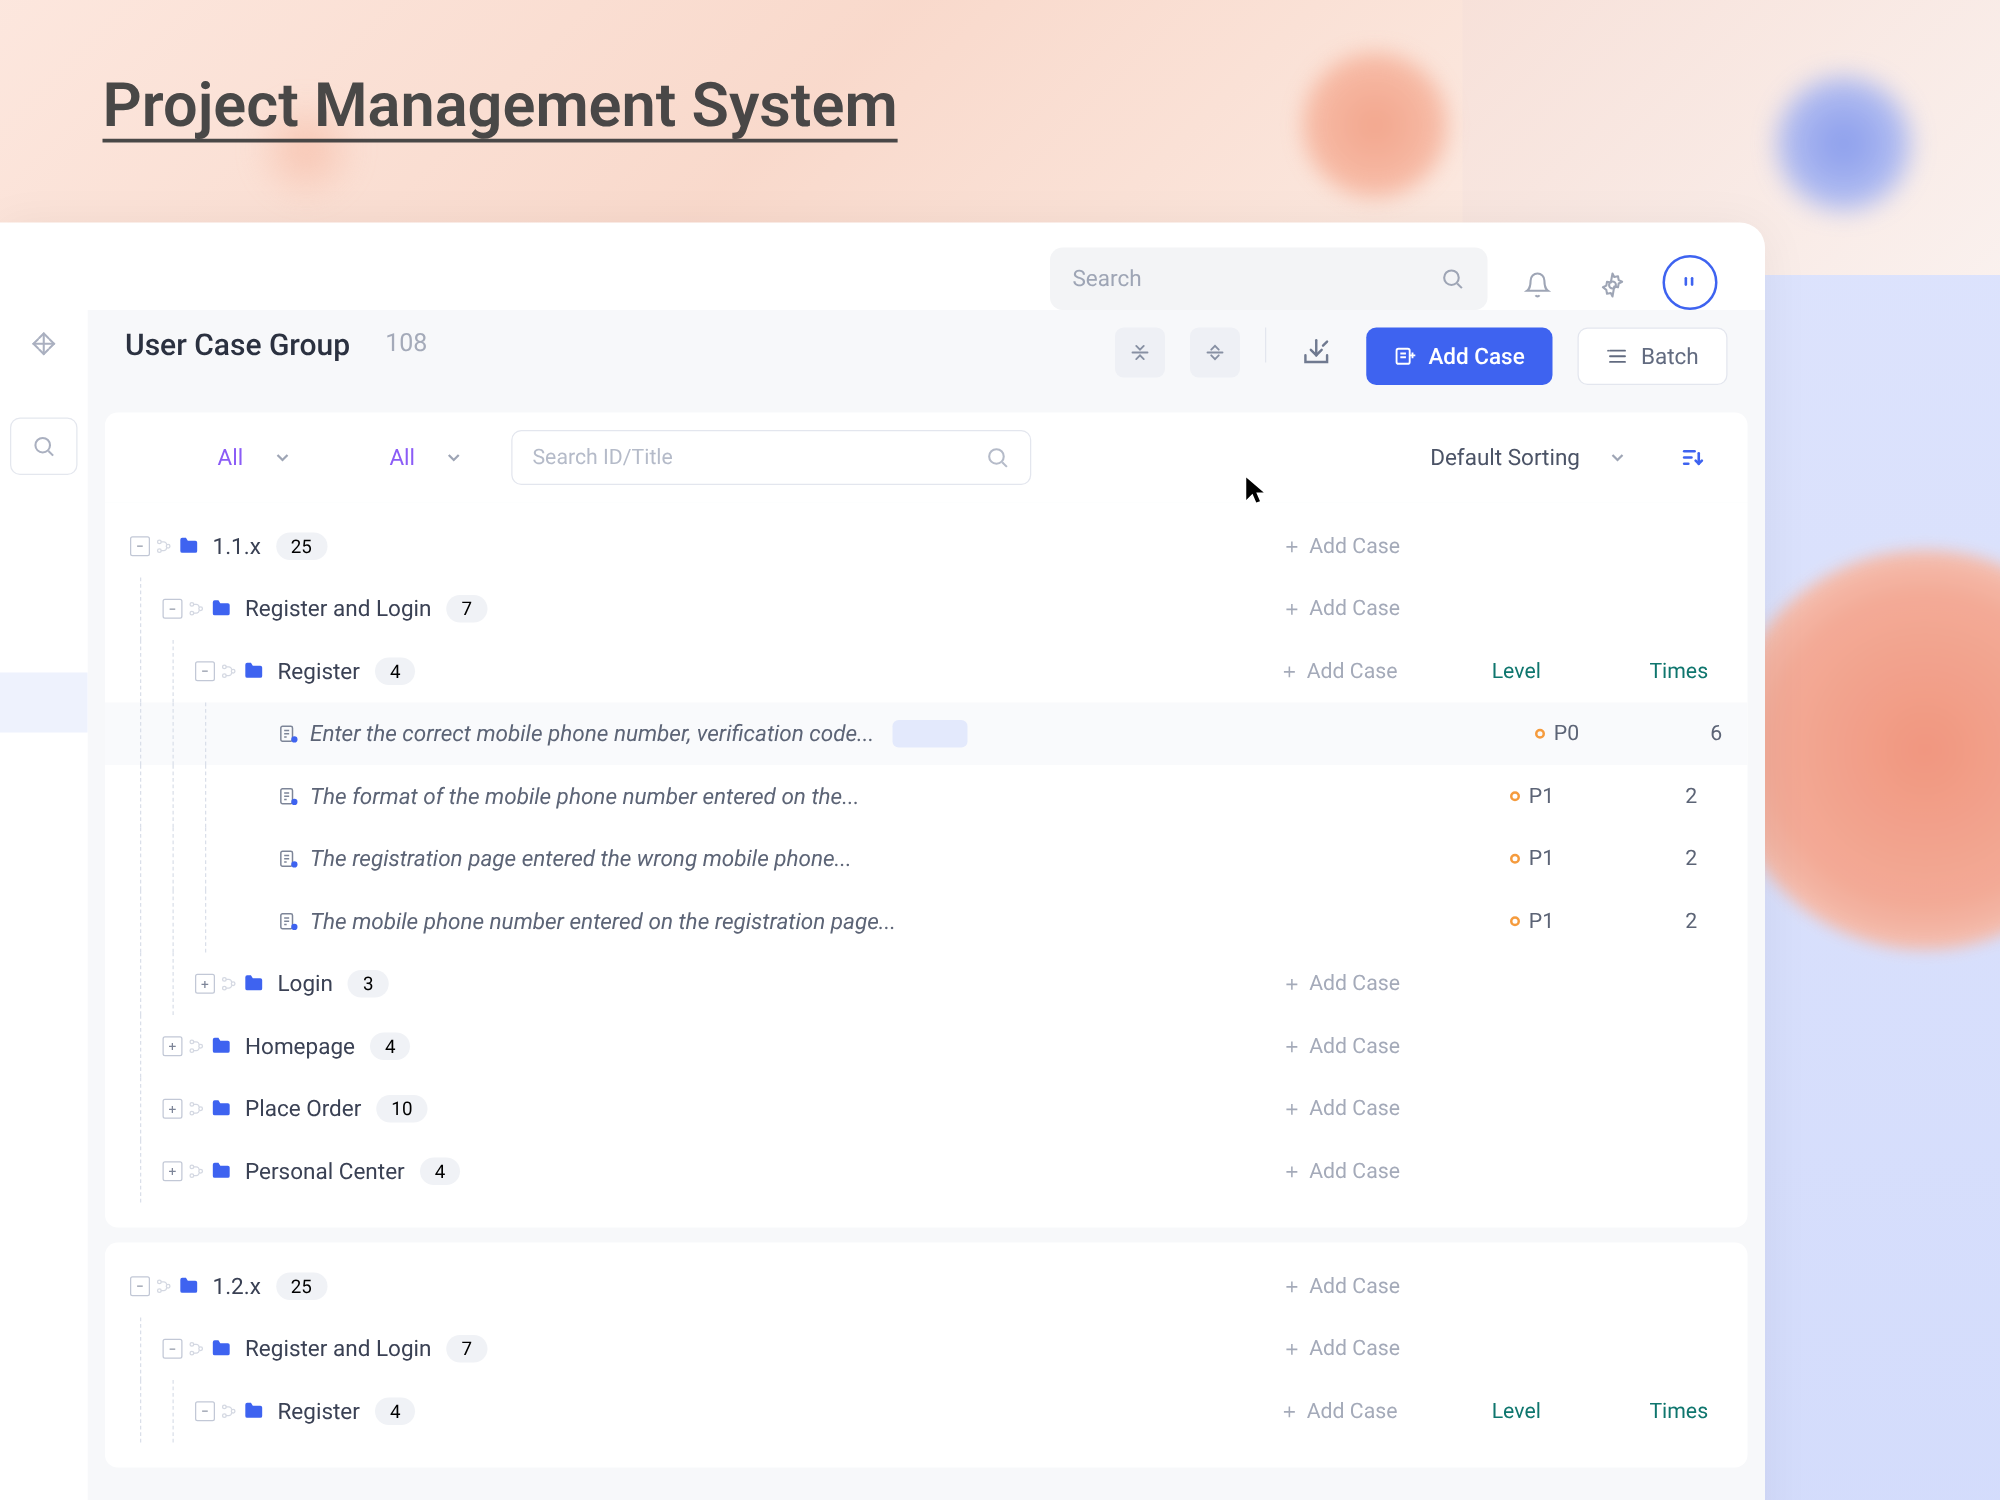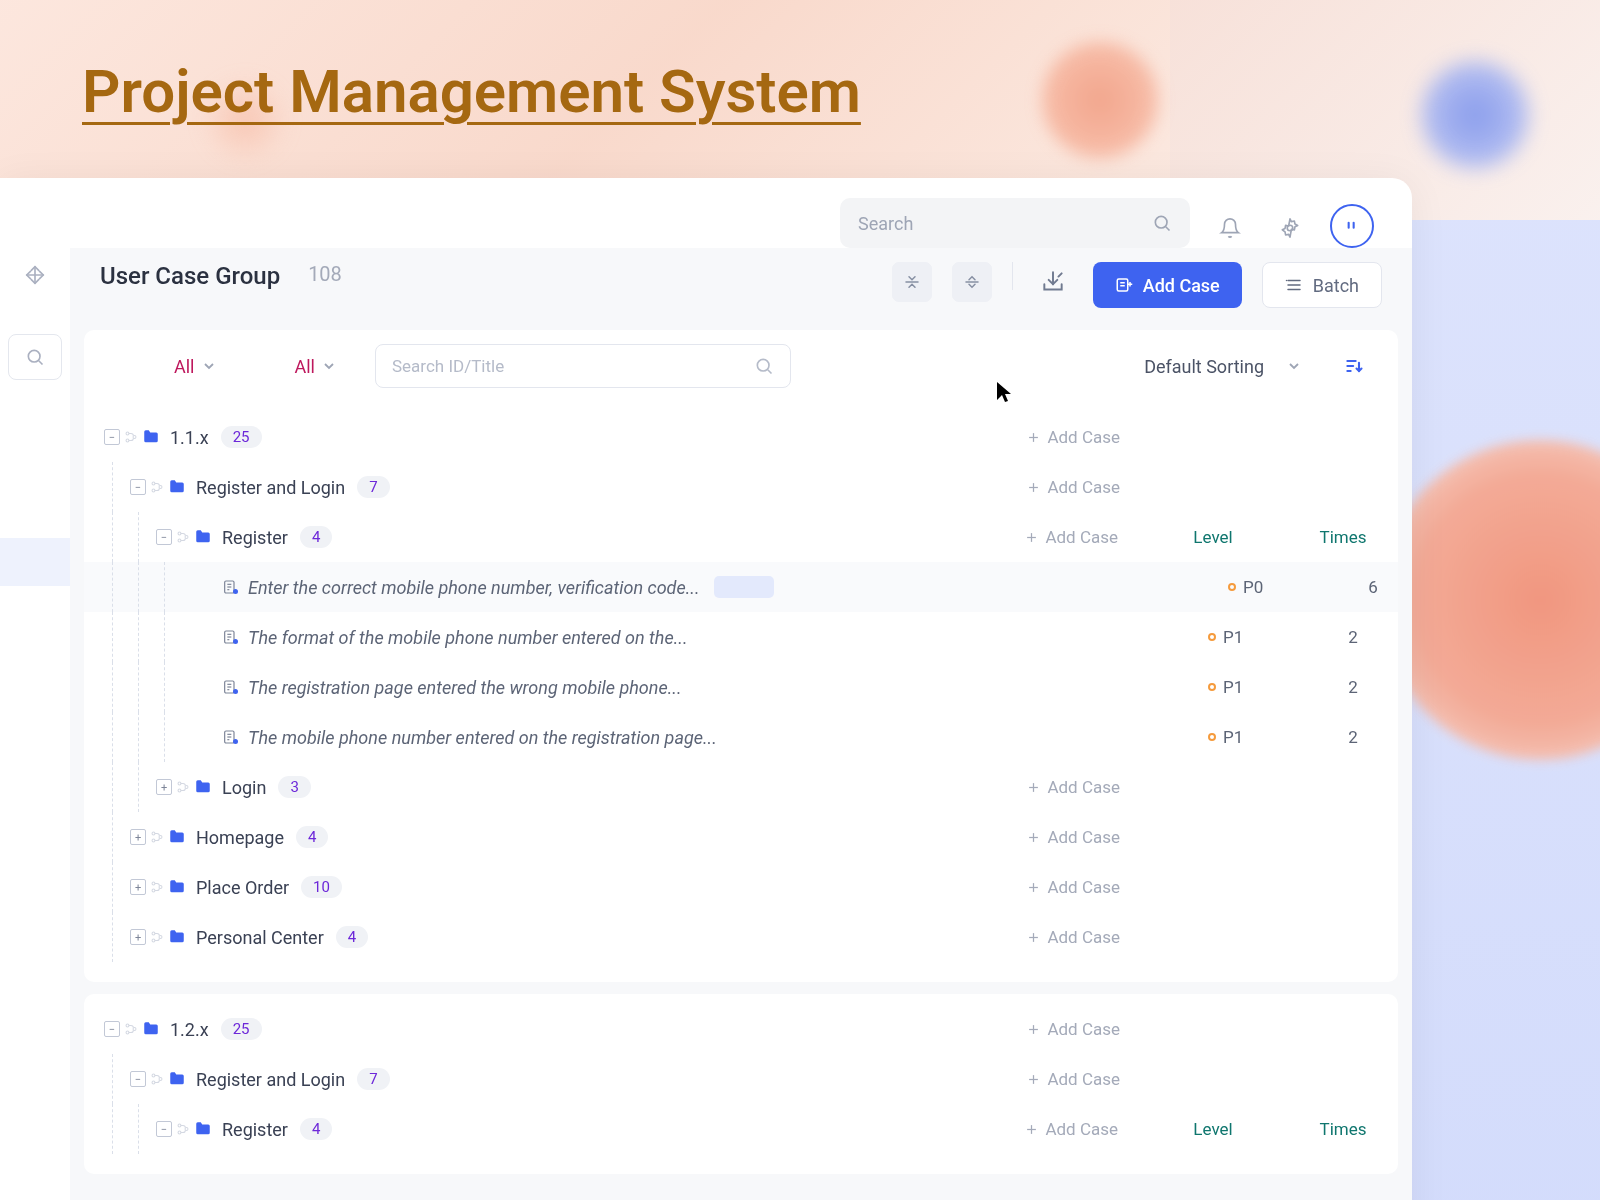--- a/index.html
+++ b/index.html
@@ -7,21 +7,21 @@
 
 
 .bg-layer { position: absolute; inset: 0; z-index: 0; overflow: hidden; }
 .bg-peach-top { position: absolute; top: 0; left: 0; width: 100%; height: 220px; background: linear-gradient(135deg, #fce4da 0%, #f8d5c6 40%, #fdf2ec 100%); opacity: 0.9; }
 .bg-blue-right { position: absolute; top: 0; right: 0; width: 430px; height: 1200px; background: linear-gradient(180deg, #d8dffc 0%, #ccd6fb 100%); opacity: 0.85; }
 .bg-blob1 { position: absolute; top: 40px; left: 1040px; width: 120px; height: 120px; border-radius: 50%; background: radial-gradient(circle, #f08c6d 0%, #f5a98f 60%, transparent 80%); filter: blur(8px); opacity: 0.7; }
 .bg-blob-blue { position: absolute; top: 60px; left: 1420px; width: 110px; height: 110px; border-radius: 50%; background: radial-gradient(circle, #5b7cf0 0%, #92a8f5 60%, transparent 85%); filter: blur(10px); opacity: 0.7; }
 .bg-blob-orange-big { position: absolute; top: 440px; left: 1380px; width: 320px; height: 320px; border-radius: 50%; background: radial-gradient(circle, #f48f72 0%, #f6a58c 55%, #f9c9b9 80%); filter: blur(6px); opacity: 0.9; }
 .bg-blob-peach-small { position: absolute; top: 75px; left: 200px; width: 90px; height: 90px; border-radius: 50%; background: radial-gradient(circle, #f6b49c 0%, transparent 70%); filter: blur(10px); opacity: 0.6; }
 
-.hero-title { position: absolute; top: 56px; left: 82px; font-size: 60px; font-weight: 600; color: #a16207; text-decoration: underline; text-decoration-thickness: 3px; text-underline-offset: 10px; z-index: 1; opacity: 0.95; text-align: center; }
+.hero-title { position: absolute; top: 56px; left: 82px; font-size: 49px; font-weight: 600; color: #404040; text-decoration: underline; text-decoration-thickness: 3px; text-underline-offset: 10px; z-index: 1; opacity: 0.95; text-align: center; }
 
 
 .app { position: absolute; top: 178px; left: 0; width: 1412px; background: #fff; border-radius: 0 20px 0 0; box-shadow: 0 4px 40px rgba(0,0,0,0.06); z-index: 2; }
 
 .topbar { height: 70px; display: flex; align-items: flex-end; padding: 12px 20px 0 840px; gap: 20px; }
 .search-global { flex: 0 0 350px; height: 50px; background: #f3f4f6; border-radius: 10px; display: flex; align-items: center; padding: 0 18px; }
 .search-global input { flex: 1; border: none; background: transparent; font-size: 18px; color: #555; outline: none; }
 .search-global input::placeholder { color: #9ea5b5; }
 .icon-btn { width: 40px; height: 40px; display: flex; align-items: center; justify-content: center; cursor: pointer; color: #9ea5b5; }
 .avatar-circle { width: 44px; height: 44px; border-radius: 50%; border: 2.5px solid #3e63f0; display: flex; align-items: center; justify-content: center; color: #3e63f0; }
@@ -39,38 +39,38 @@
 .page-title { font-size: 24px; font-weight: 500; color: #2b3140; }
 .page-count { font-size: 20px; color: #a4aab9; margin-left: 8px; }
 .spacer { flex: 1; }
 .small-icon-btn { width: 40px; height: 40px; border: 1px solid #e3e6ee; background: #fff; border-radius: 7px; display: flex; align-items: center; justify-content: center; color: #8790a3; cursor: pointer; }
 .small-icon-btn.grey { background: #eef0f5; border-color: #eef0f5; }
 .sep-vert { width: 1px; height: 28px; background: #e3e6ee; }
 .btn-primary { height: 46px; padding: 0 22px; background: #3e63f0; color: #fff; border-radius: 8px; font-size: 18px; font-weight: 500; display: flex; align-items: center; gap: 10px; cursor: pointer; border: none; }
 .btn-secondary { height: 46px; padding: 0 22px; background: #fff; color: #626b80; border: 1px solid #e3e6ee; border-radius: 8px; font-size: 18px; display: flex; align-items: center; gap: 10px; cursor: pointer; }
 
 .filter-row { background: #fff; border-radius: 10px 10px 0 0; height: 72px; display: flex; align-items: center; padding: 0 30px; gap: 40px; margin-top: 8px; }
-.filter-drop { display: flex; align-items: center; gap: 8px; font-size: 18px; color: #be185d; cursor: pointer; padding-left: 60px; }
+.filter-drop { display: flex; align-items: center; gap: 25px; font-size: 18px; color: #8b5cf6; cursor: pointer; padding-left: 60px; }
 .filter-search { flex: 0 0 416px; height: 44px; border: 1px solid #e3e6ee; border-radius: 8px; display: flex; align-items: center; padding: 0 16px; }
 .filter-search input { flex: 1; border: none; font-size: 17px; outline: none; color: #555; }
 .filter-search input::placeholder { color: #b5bbc9; }
 .sort-drop { display: flex; align-items: center; gap: 24px; font-size: 18px; color: #4b5366; cursor: pointer; }
 .sort-icon-box { width: 28px; height: 28px; display: flex; align-items: center; justify-content: center; color: #3e63f0; }
 
 
 .tree-block { background: #fff; border-radius: 0 0 10px 10px; padding: 10px 20px 20px 20px; }
 .tree-block + .tree-block { margin-top: 12px; border-radius: 10px; }
 .tree-row { display: flex; align-items: center; height: 50px; font-size: 18px; color: #3a4154; position: relative; }
 .tree-row .indent { width: 26px; display: inline-block; position: relative; height: 100%; }
 .expand-box { width: 16px; height: 16px; border: 1px solid #c2c8d6; border-radius: 2px; display: flex; align-items: center; justify-content: center; font-size: 11px; color: #7d8598; cursor: pointer; line-height: 1; }
 .branch-icon { color: #c2c8d6; display: inline-flex; margin: 0 4px; opacity: 0.7; }
 .folder-ico { color: #3e63f0; margin-right: 10px; display: inline-flex; }
 .case-ico { color: #7d8598; margin-right: 10px; display: inline-flex; position: relative; }
 .case-ico .dot { position: absolute; bottom: 1px; right: 0; width: 5px; height: 5px; border-radius: 50%; background: #3e63f0; }
-.badge-count { background: #f0f2f6; color: #6d28d9; font-size: 15px; padding: 2px 12px; border-radius: 12px; margin-left: 12px; }
+.badge-count { background: #f0f2f6; color: #000000; font-size: 15px; padding: 2px 12px; border-radius: 12px; margin-left: 12px; }
 .row-label { color: #3a4154; }
 .leaf-label { color: #5c6476; font-style: italic; }
 .blue-tag-small { width: 60px; height: 22px; background: #e3e9fc; border-radius: 5px; margin-left: 14px; }
 .tree-right { position: absolute; right: 0; display: flex; align-items: center; gap: 60px; }
 .add-case-link { color: #a4aab9; font-size: 17px; display: flex; align-items: center; gap: 6px; cursor: pointer; }
 .col-header { color: #0f766e; font-size: 17px; width: 70px; text-align: center; }
 .col-level { width: 60px; text-align: left; color: #5c6476; font-size: 17px; display: flex; align-items: center; gap: 7px; }
 .level-dot { width: 8px; height: 8px; border: 2px solid #f59b3d; border-radius: 50%; }
 .col-times { width: 50px; text-align: center; color: #5c6476; font-size: 17px; }
 .hl-row { background: #f9fafc; margin: 0 -20px; padding: 0 20px; }

